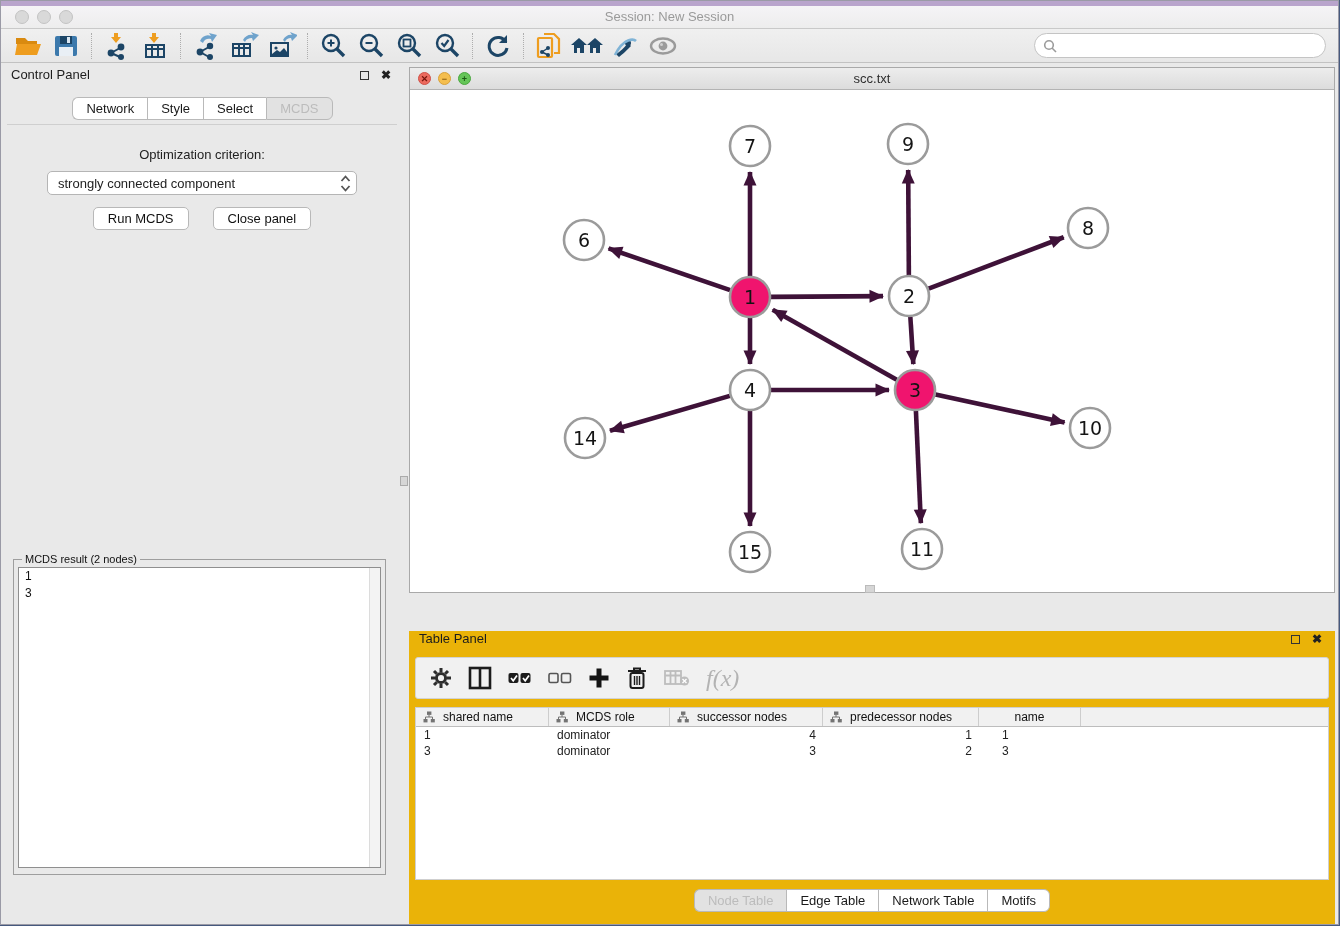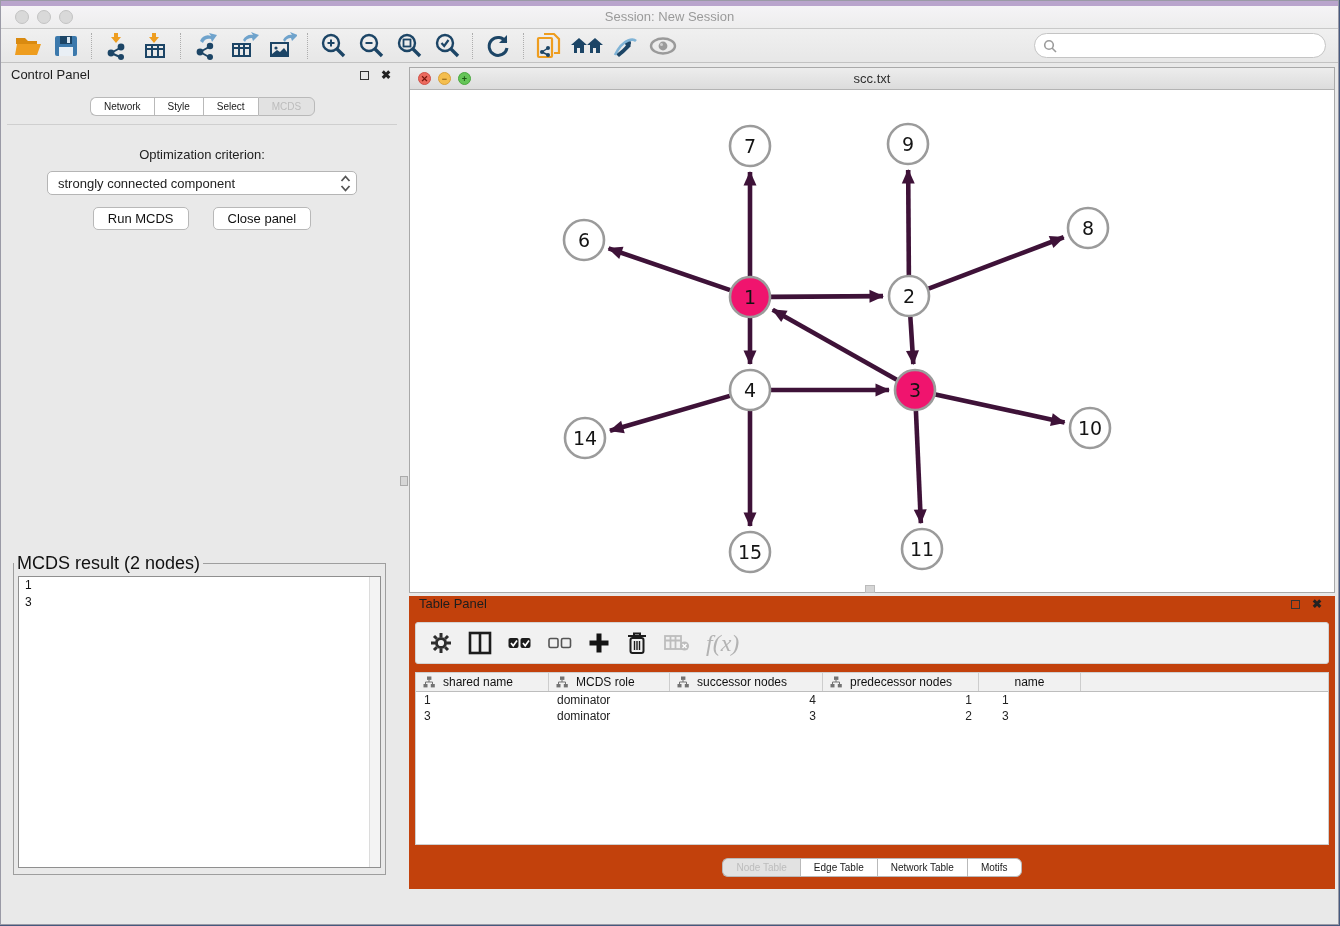--- a/index.html
+++ b/index.html
@@ -31,36 +31,36 @@
   .v-handle { position:absolute; left:399px; top:475px; width:8px; height:10px; background:#d6d6d6; border:1px solid #aaa; }
   .h-handle { position:absolute; left:864px; top:584px; width:10px; height:8px; background:#d6d6d6; border:1px solid #bbb; }
 
   
   .panel-head { display:flex; height:26px; padding:0 10px; font-size:13px; color:#1d1d1d; }
   .panel-head .spacer { flex:1; }
   .ph-btn { width:16px; height:16px; margin-left:6px; display:flex; align-items:center; justify-content:center;
     font-size:12px; color:#222; font-weight:bold; }
   .float-glyph { width:9px; height:9px; border:1.5px solid #333; }
   .tabs-row { display:flex; justify-content:center; margin-top:4px; }
-  .tab { padding:3px 13px; font-size:10px; background:#fff; border:1px solid #b9b9b9; border-right:none;
+  .tab { padding:3px 13px; font-size:13px; background:#fff; border:1px solid #b9b9b9; border-right:none;
     color:#1a1a1a; }
   .tab:first-child { border-radius:6px 0 0 6px; }
   .tab:last-child { border-radius:0 6px 6px 0; border-right:1px solid #b9b9b9; }
   .tab.disabled-active { background:#e2e2e2; color:#bcbcbc; }
   .cp-body { position:absolute; left:6px; right:7px; top:57px; bottom:6px; border-top:1px solid #cfcfcf; }
   .opt-label { text-align:center; font-size:13px; margin-top:22px; }
   .dropdown { position:relative; margin:9px auto 0; width:310px; height:24px; background:#fff;
     border:1px solid #b5b5b5; border-radius:5px; font-size:13px; display:flex; align-items:center; padding-left:10px; }
   .dd-stepper { position:absolute; right:5px; top:3px; }
   .btn-row { display:flex; justify-content:center; gap:24px; margin-top:12px; }
   .mac-btn { height:23px; padding:0 14px; background:#fff; border:1px solid #b8b8b8; border-radius:5px;
     font-size:13px; font-family:"Liberation Sans",sans-serif; color:#111; }
   .result-fieldset { position:absolute; left:6px; right:11px; top:428px; bottom:8px;
     border:1px solid #9e9e9e; background:#e9e9e9; }
-  .result-fieldset legend { font-size:18px; padding:0 3px; margin-left:0; color:#111; }
+  .result-fieldset legend { font-size:11px; padding:0 3px; margin-left:8px; color:#111; }
   .result-box { position:absolute; left:4px; right:4px; top:2px; bottom:6px; background:#fff;
     border:1px solid #8f8f8f; overflow:hidden; }
   .result-scroll { position:absolute; right:0; top:0; bottom:0; width:11px; background:#f3f3f3; border-left:1px solid #dcdcdc; }
   .result-line { font-size:12px; padding:1px 0 1px 6px; line-height:15px; color:#111; }
 
   
   .net-window { position:absolute; left:408px; top:66px; width:926px; height:526px;
     background:#fff; border:1px solid #a9a9a9; }
   .net-titlebar { position:relative; height:22px; background:linear-gradient(#ededed,#dcdcdc);
     border-bottom:1px solid #b3b3b3; }
@@ -68,21 +68,21 @@
   .traffic { position:absolute; left:8px; top:4px; display:flex; gap:7px; }
   .tl { width:13px; height:13px; border-radius:50%; font-size:9px; font-weight:bold;
     display:flex; align-items:center; justify-content:center; }
   .tl-red   { background:#ec6a5e; border:1px solid #d05047; color:#74140c; }
   .tl-yel   { background:#f4be4e; border:1px solid #d8a13a; color:#8a5d10; }
   .tl-grn   { background:#65c558; border:1px solid #4aa73f; color:#1c5c14; }
   .net-canvas { position:absolute; left:0; top:22px; right:0; bottom:0; background:#fff; }
   .net-canvas svg { position:absolute; left:0; top:0; }
 
   
-  .table-panel { position:absolute; left:408px; top:595px; width:926px; height:293px; background:#c2410c; }
+  .table-panel { position:absolute; left:408px; top:630px; width:926px; height:293px; background:#eab308; }
   .tp-toolbar { position:absolute; left:6px; right:6px; top:26px; height:42px; background:#f1f1f1;
     border:1px solid #d3d3d3; border-radius:3px; display:flex; align-items:center; gap:16px; padding-left:14px; }
   .tp-icon { display:flex; align-items:center; justify-content:center; height:30px; }
   .fx-label { font-family:"Liberation Serif", serif; font-style:italic; font-size:24px; color:#b3b3b3; }
   .tp-table { position:absolute; left:6px; right:6px; top:76px; bottom:44px; background:#fff; border:1px solid #cfcfcf; }
   .thead { display:flex; height:19px; background:#f1f1f1; border-bottom:1px solid #bdbdbd; font-size:12px; }
   .th { display:flex; align-items:center; border-right:1px solid #cdcdcd; padding-left:7px; gap:8px; color:#111; }
   .th.center { justify-content:center; padding-left:0; }
   .c1{width:133px;} .c2{width:121px;} .c3{width:153px;} .c4{width:156px;align-items:center;} .c5{width:102px;}
   .trow { display:flex; height:16px; font-size:12px; align-items:center; background:#fff; }

